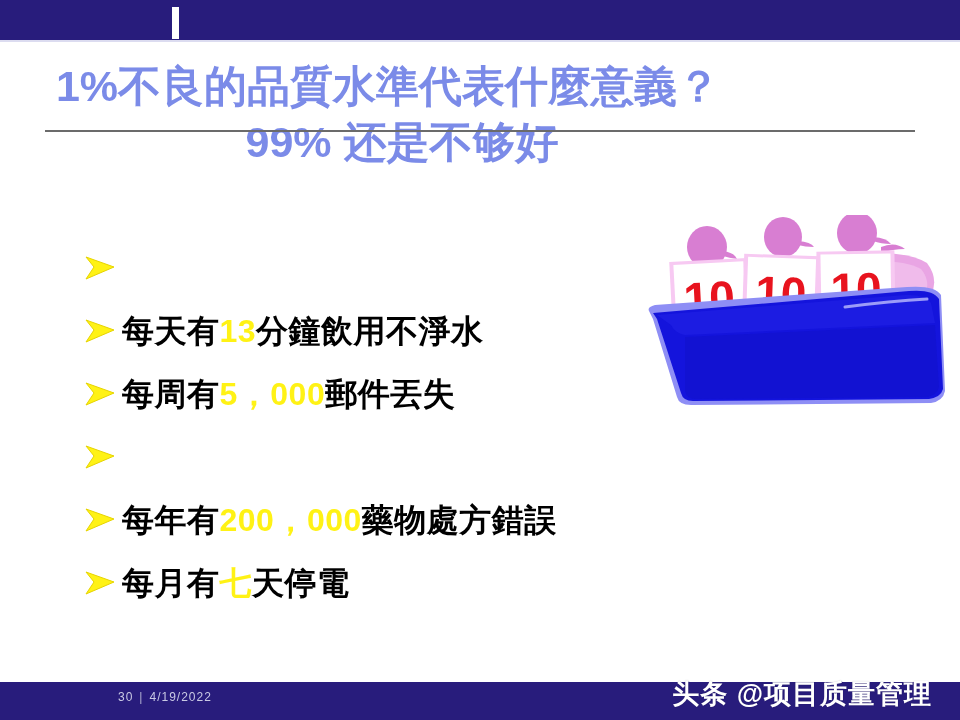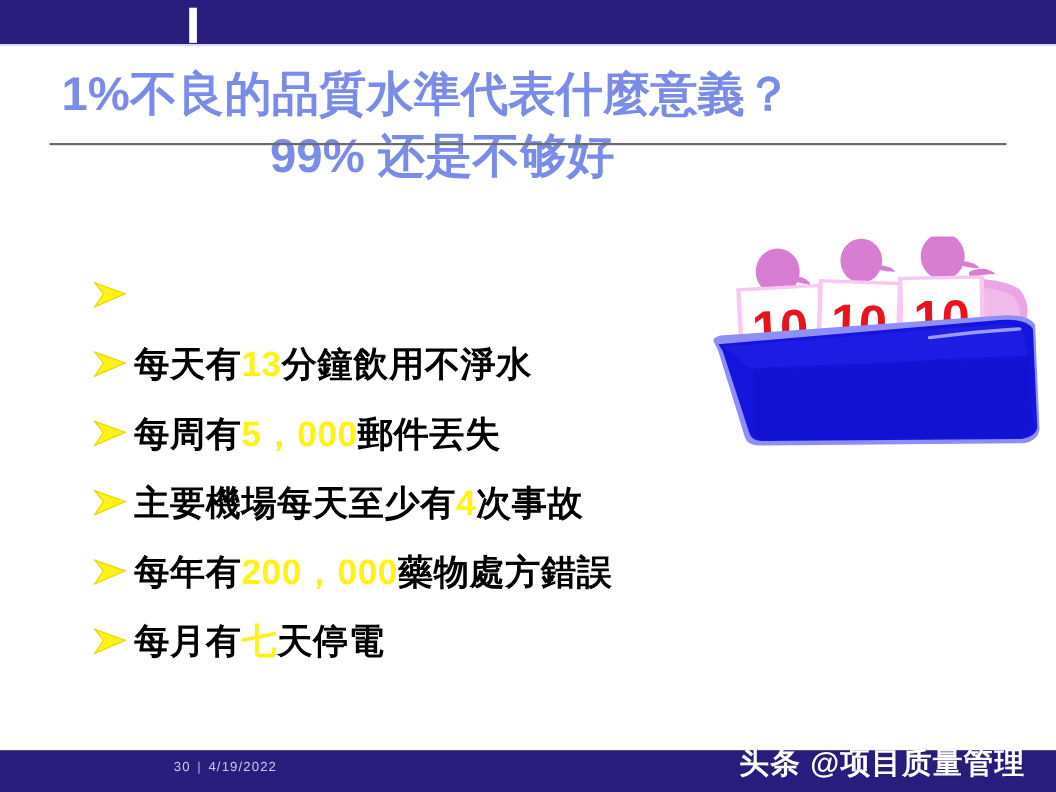--- a/index.html
+++ b/index.html
@@ -136,21 +136,20 @@
     background: #281C7C;
   }
   .footer-meta {
     position: absolute;
     left: 118px;
     top: 690px;
     font-size: 12px;
     color: #C9C9E4;
     letter-spacing: 1px;
     white-space: nowrap;
-    margin-left: 40px;
   }
   .footer-meta .sep {
     padding: 0 6px;
     color: #AFAFD2;
   }
   .watermark {
     position: absolute;
     right: 28px;
     top: 676px;
     font-size: 27px;
@@ -205,21 +204,20 @@
       </span>
       <span class="bullet-text"><span>每周有</span><span class="num">5，000</span><span>郵件丟失</span></span>
     </div>
 
     <div class="bullet-row">
       <span class="bullet-marker">
         <svg width="34" height="30" viewBox="0 0 34 30" aria-hidden="true">
           <path d="M2 4 L30 14 L2 26 L10 14 Z" fill="#FFF215" stroke="#E6D400" stroke-width="1"></path>
         </svg>
       </span>
-      <span class="bullet-text"><span>主要機場每天至少有</span><span class="num">4</span><span>次事故</span></span>
     </div>
 
     <div class="bullet-row">
       <span class="bullet-marker">
         <svg width="34" height="30" viewBox="0 0 34 30" aria-hidden="true">
           <path d="M2 4 L30 14 L2 26 L10 14 Z" fill="#FFF215" stroke="#E6D400" stroke-width="1"></path>
         </svg>
       </span>
       <span class="bullet-text"><span>每年有</span><span class="num">200，000</span><span>藥物處方錯誤</span></span>
     </div>

